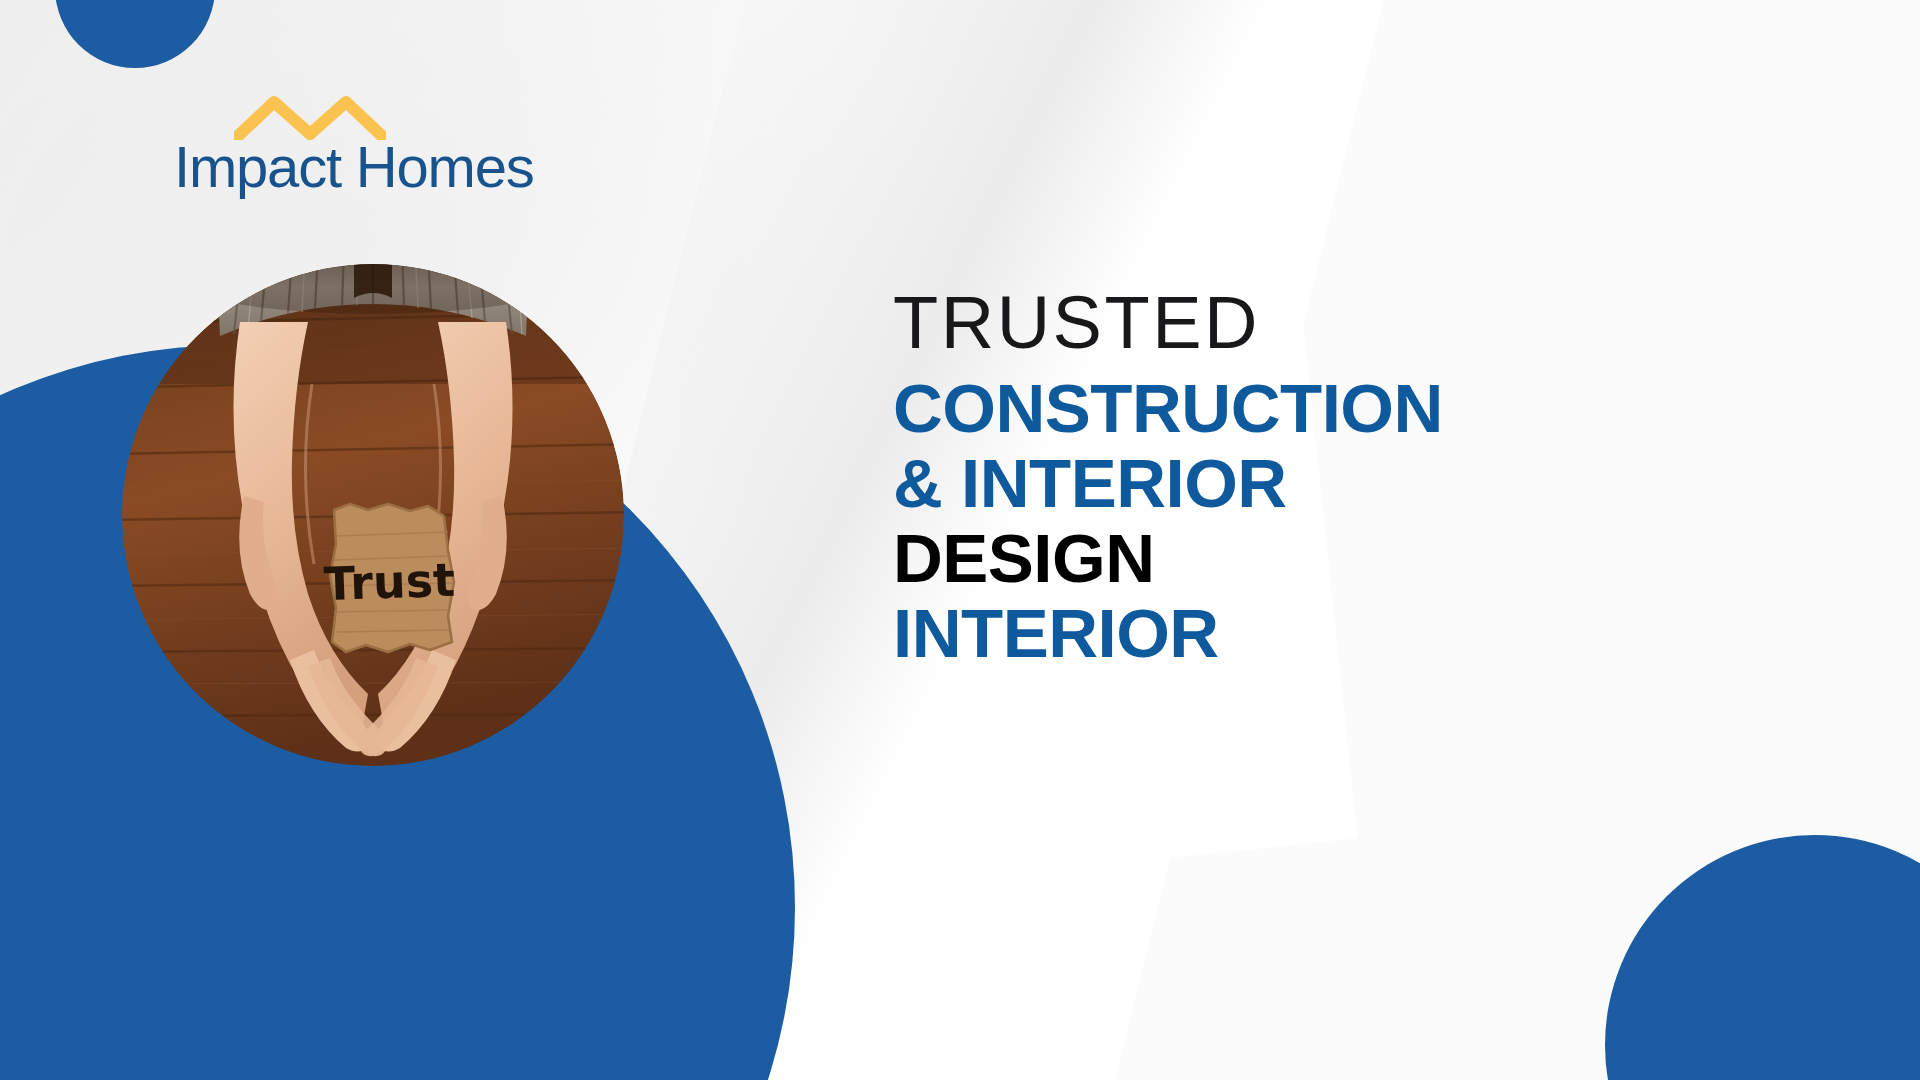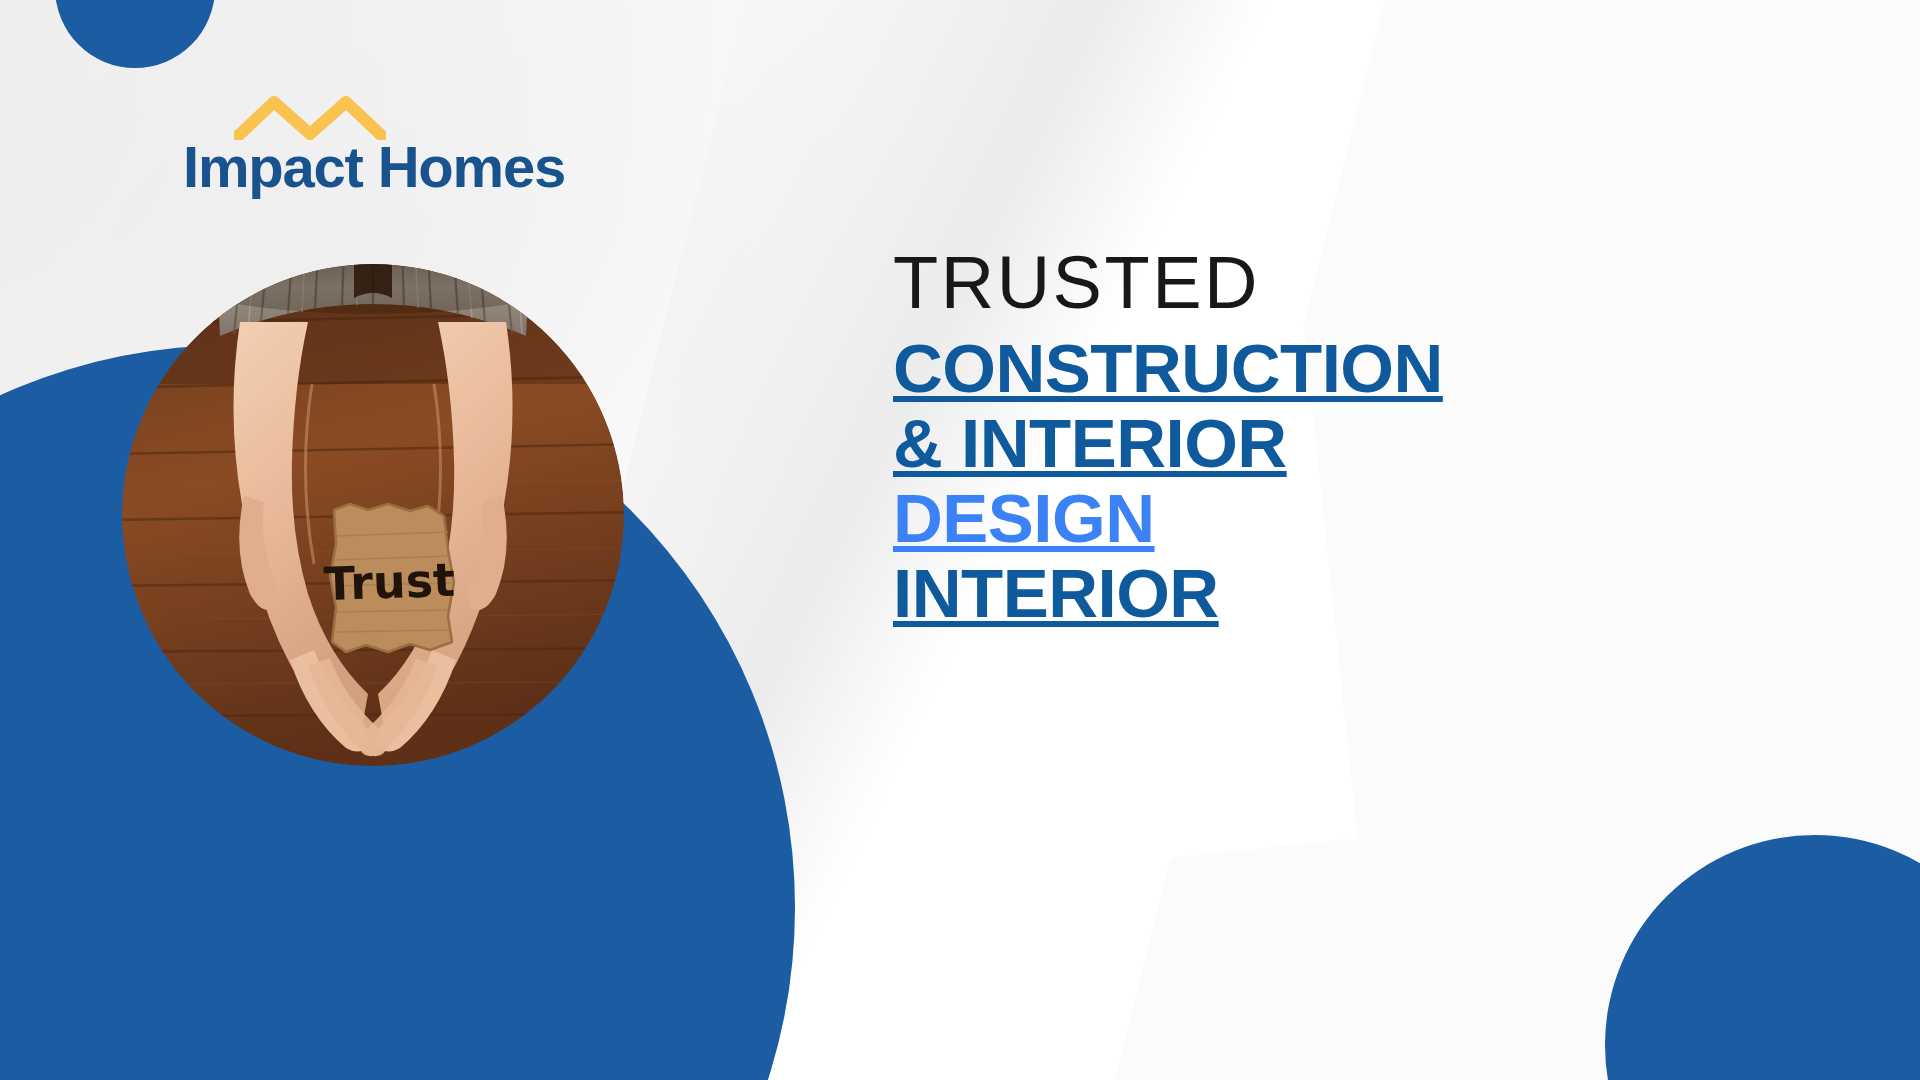--- a/index.html
+++ b/index.html
@@ -74,27 +74,26 @@
   
   .logo {
     position: absolute;
     left: 174px; top: 96px;
     width: 400px;
   }
   .logo-mark { display: block; width: 152px; height: 44px; margin-left: 60px; }
   .logo-text {
     display: block;
     font-size: 58px;
-    font-weight: bold;
+    font-weight: normal;
     letter-spacing: -1.2px;
     color: #19538e;
     line-height: 1;
     margin-top: -2px;
     white-space: nowrap;
-    text-align: center;
   }
 
   
   .photo-circle {
     position: absolute;
     left: 122px; top: 264px;
     width: 502px; height: 502px;
     border-radius: 50%;
     overflow: hidden;
   }
@@ -106,30 +105,30 @@
     left: 893px; top: 246px;
     width: 740px;
   }
   .hl-line { line-height: 1; white-space: nowrap; }
   .hl-trusted {
     font-size: 74px;
     font-weight: 300;
     letter-spacing: 2.5px;
     color: #18181a;
     margin-bottom: 14px;
+    margin-top: 40px;
   }
   .hl-bold {
     font-size: 69px;
     font-weight: bold;
     letter-spacing: -0.5px;
     margin-bottom: 6px;
-    text-decoration: underline;
   }
   .c-blue { color: #0f5a9d; }
-  .c-gold { color: #3b82f6; }
+  .c-gold { color: #000000; }
 </style>
 </head>
 <body>
 
 <div id="stage">
 
   <div class="wash-a"></div>
   <div class="wash-b"></div>
   <div class="wash-c"></div>
 

